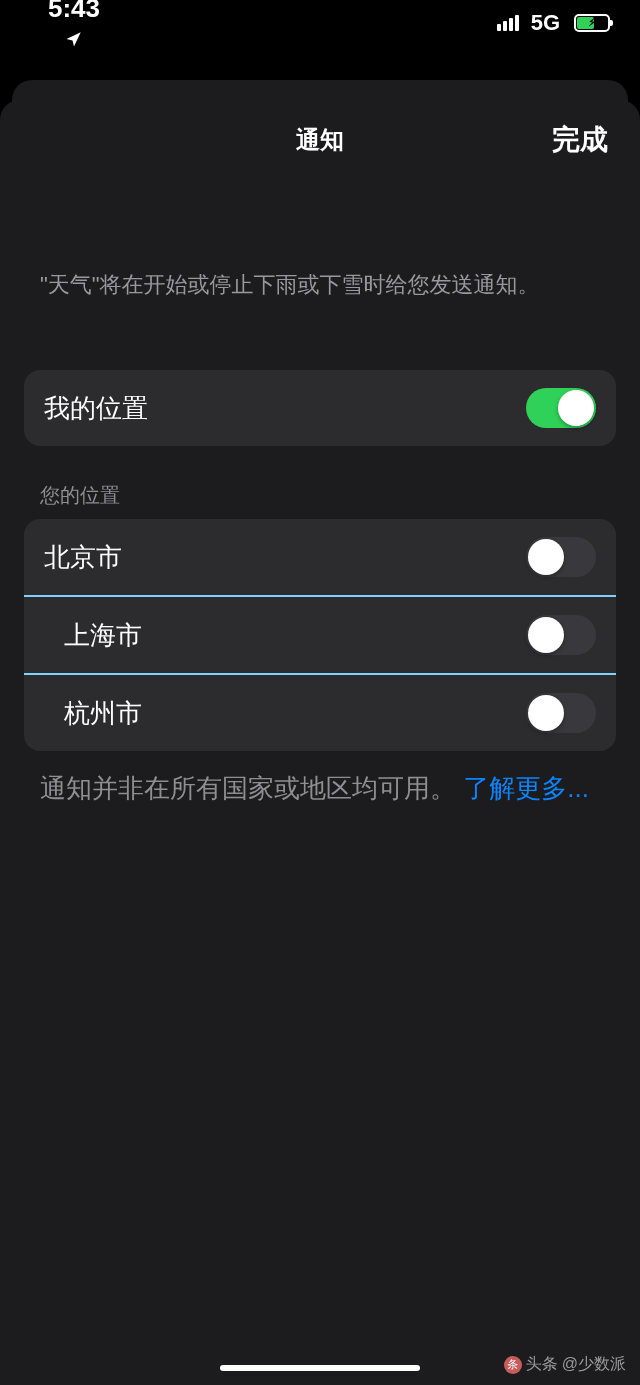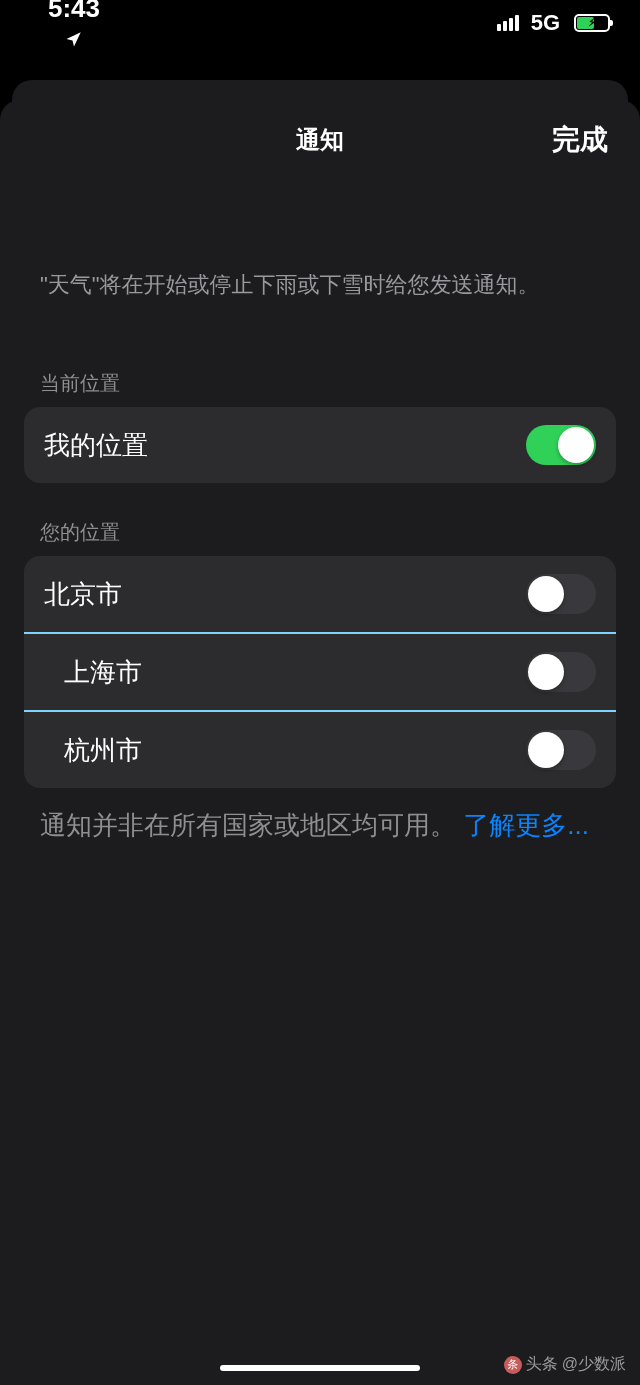--- a/index.html
+++ b/index.html
@@ -270,21 +270,20 @@
 
 <div class="sheet">
   <div class="sheet-header">
     <div class="sheet-title">通知</div>
     <div class="done-button">完成</div>
   </div>
 
   <div class="description">"天气"将在开始或停止下雨或下雪时给您发送通知。</div>
 
   <div class="section-current">
-    <div class="section-label">当前位置</div>
     <div class="list-group">
       <div class="list-item">
         <div class="list-item-label">我的位置</div>
         <div class="toggle toggle-on">
           <div class="toggle-knob"></div>
         </div>
       </div>
     </div>
   </div>
 

